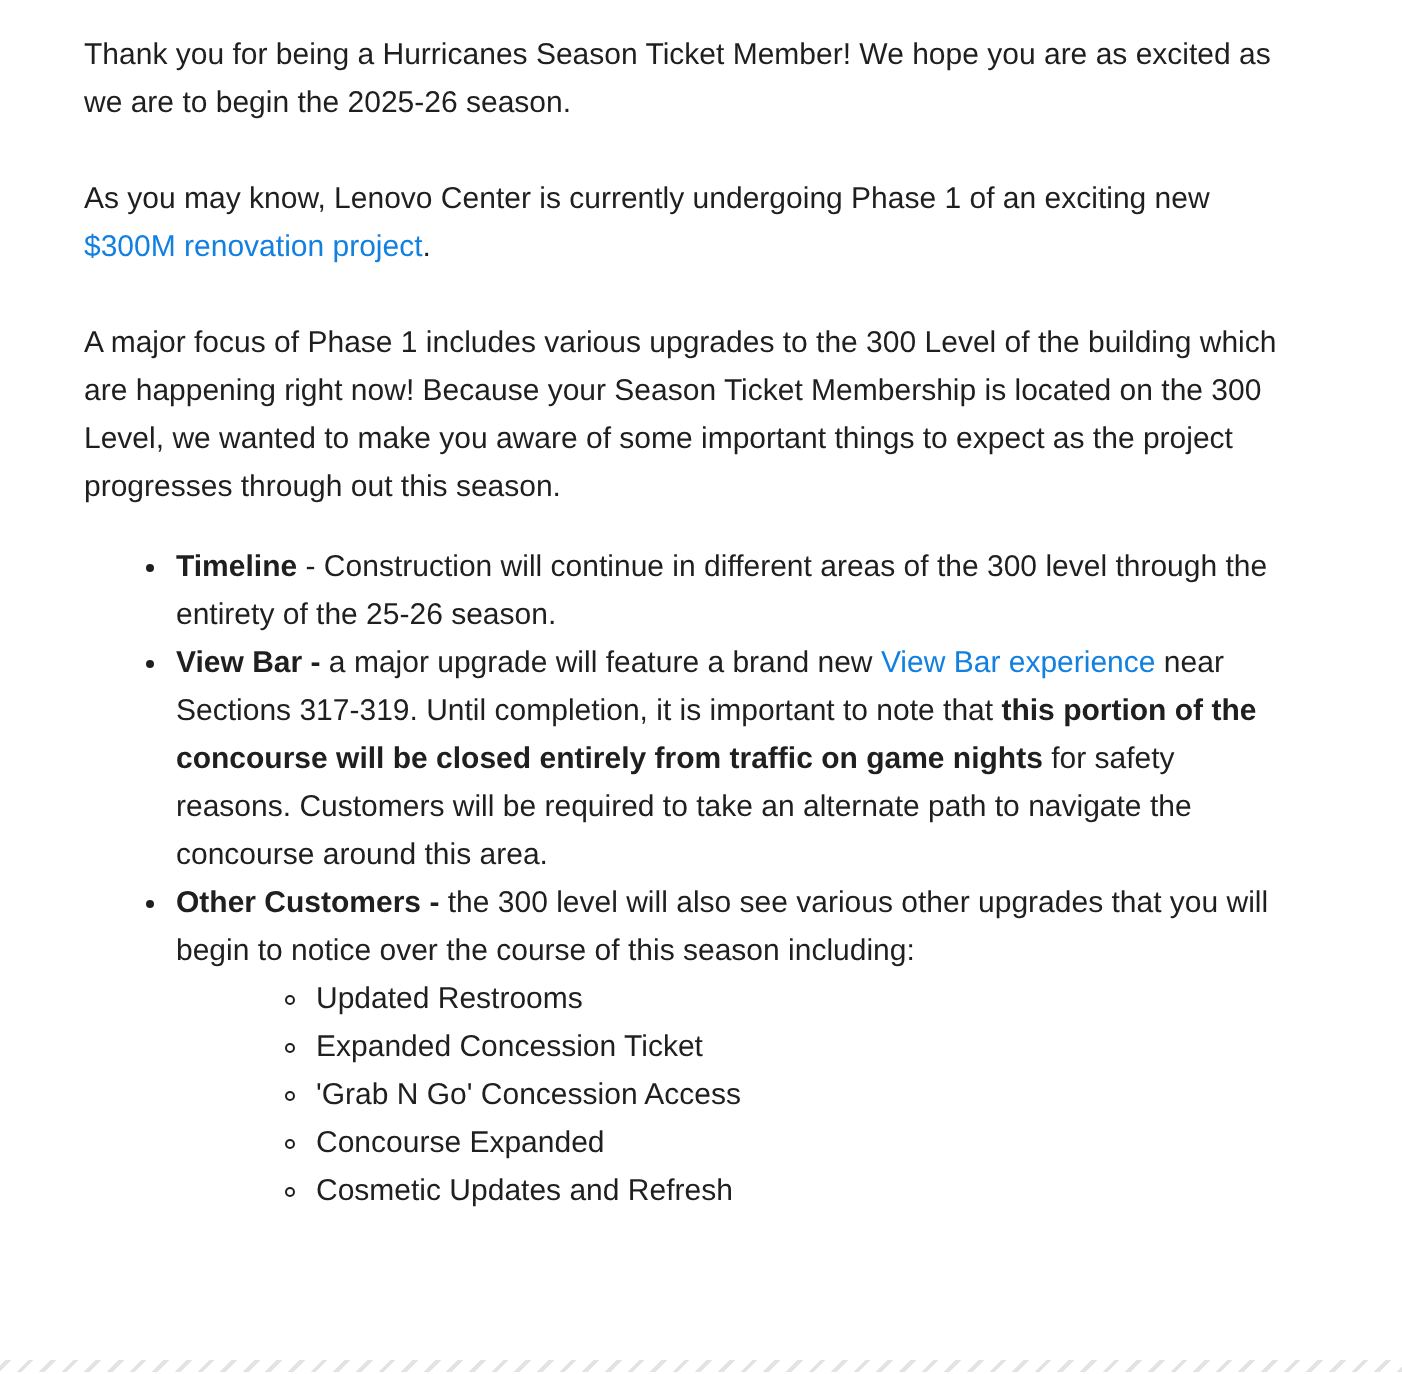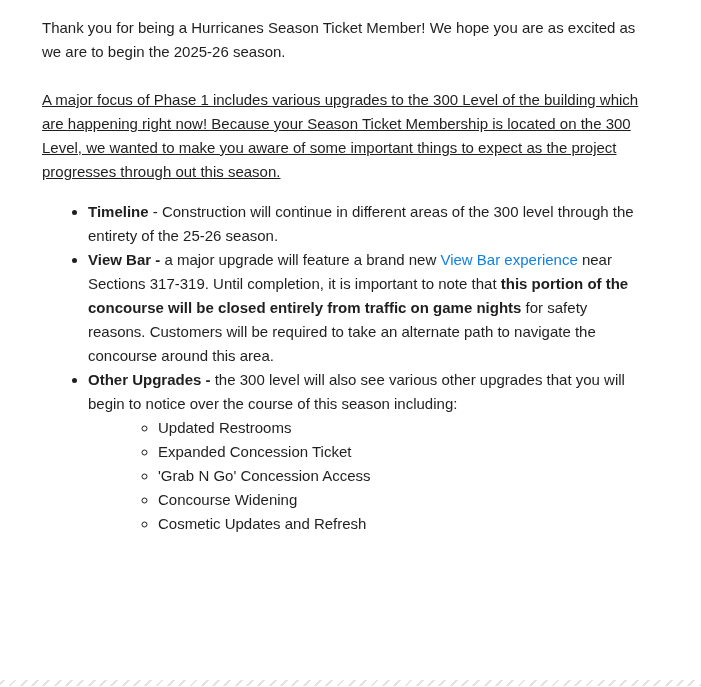--- a/index.html
+++ b/index.html
@@ -20,21 +20,20 @@
     padding: 16px 0 0 42px;
     width: 659px;
   }
   .para {
     margin: 0 0 24px 0;
     width: 604px;
   }
   .para-tight {
     margin: 0 0 16px 0;
     width: 604px;
-    text-decoration: underline;
   }
   .para-last {
     margin: 0;
     width: 604px;
   }
   a.inline-link {
     color: var(--link-color);
     text-decoration: none;
     cursor: pointer;
   }
@@ -69,39 +68,42 @@
 </style>
 </head>
 <body>
 
 <div class="email-body">
 
   <p class="para">
     <span>Thank you for being a Hurricanes Season Ticket Member! We hope you are as excited as we are to begin the 2025-26 season.</span>
   </p>
 
+  <p class="para">
+    <span>As you may know, Lenovo Center is currently undergoing Phase 1 of an exciting new </span><a class="inline-link">$300M renovation project</a><span>.</span>
+  </p>
 
   <p class="para-tight">
     <span>A major focus of Phase 1 includes various upgrades to the 300 Level of the building which are happening right now! Because your Season Ticket Membership is located on the 300 Level, we wanted to make you aware of some important things to expect as the project progresses through out this season.</span>
   </p>
 
   <ul class="main-list">
     <li>
       <b>Timeline</b><span> - Construction will continue in different areas of the 300 level through the entirety of the 25-26 season.</span>
     </li>
     <li>
       <b>View Bar -</b><span> a major upgrade will feature a brand new </span><a class="inline-link">View Bar experience</a><span> near Sections 317-319. Until completion, it is important to note that </span><b>this portion of the concourse will be closed entirely from traffic on game nights</b><span> for safety reasons. Customers will be required to take an alternate path to navigate the concourse around this area.</span>
     </li>
     <li>
-      <b>Other Upgrades -</b><span> the 300 level will also see various other upgrades that you will begin to notice over the course of this season including:</span>
+      <b>Other Customers -</b><span> the 300 level will also see various other upgrades that you will begin to notice over the course of this season including:</span>
       <ul class="sub-list">
         <li>Updated Restrooms</li>
         <li>Expanded Concession Ticket</li>
         <li>'Grab N Go' Concession Access</li>
-        <li>Concourse Widening</li>
+        <li>Concourse Expanded</li>
         <li>Cosmetic Updates and Refresh</li>
       </ul>
     </li>
   </ul>
 
 
 </div>
 
 <div class="footer-cutoff-pattern"></div>
 

